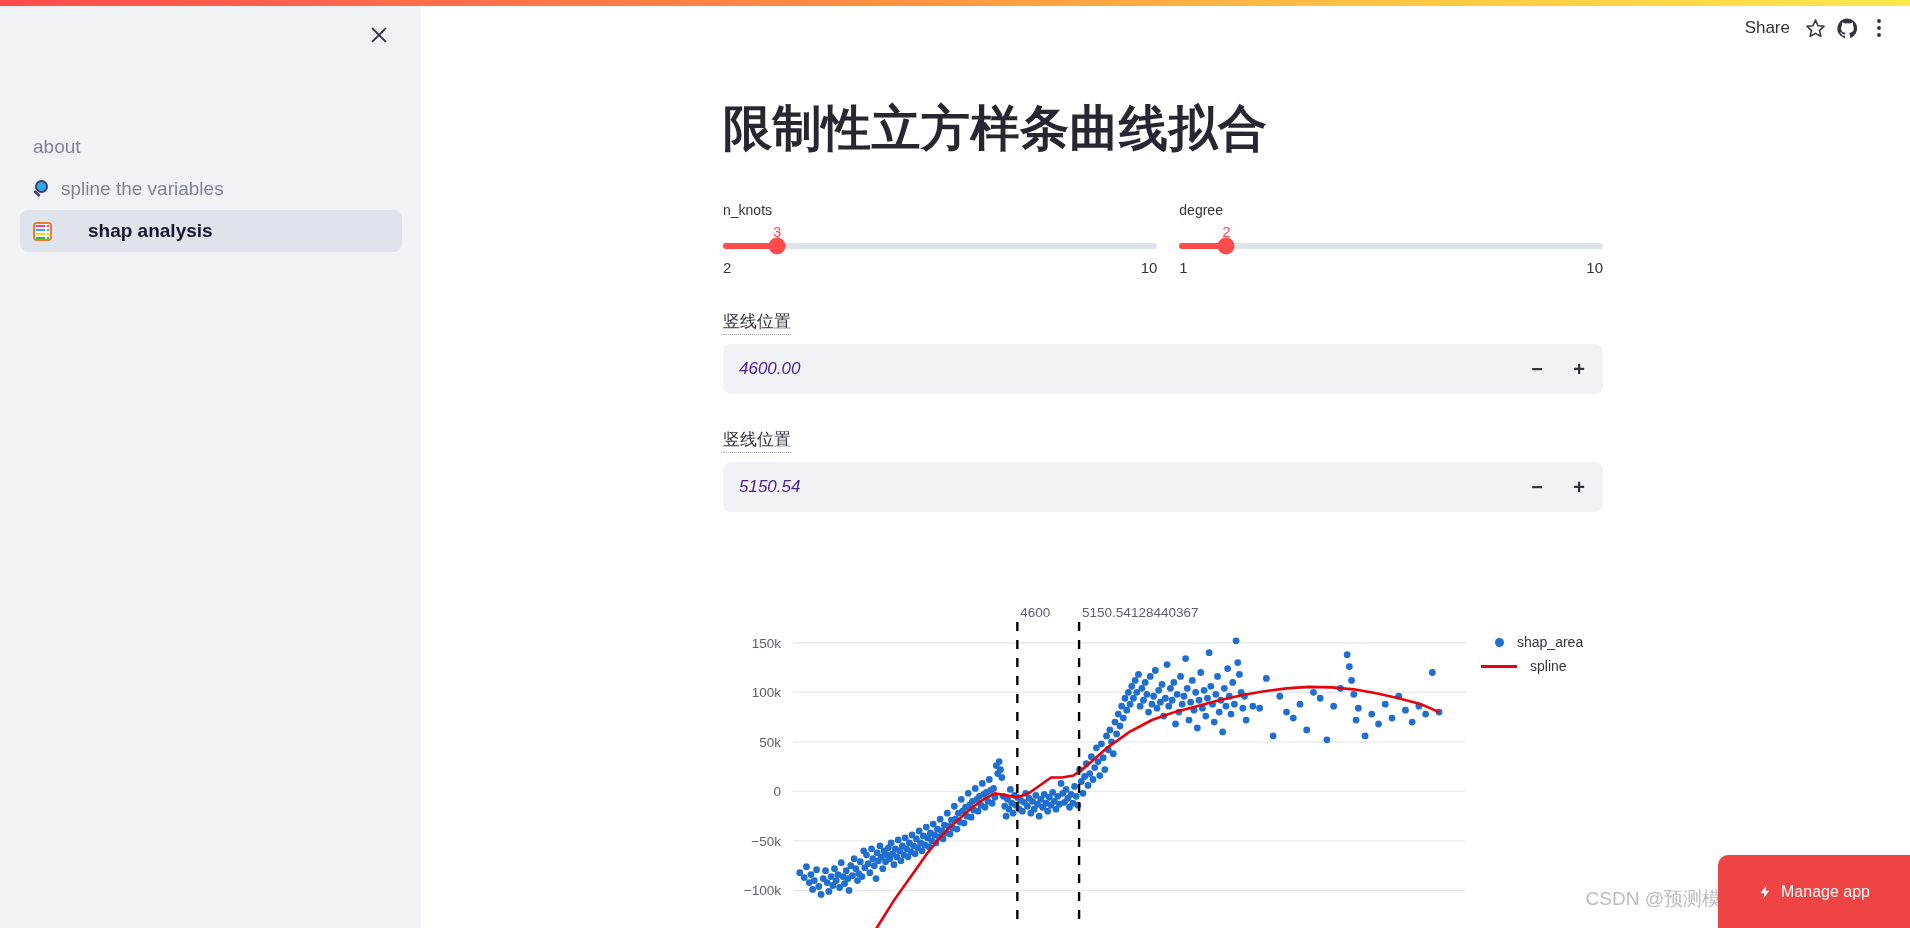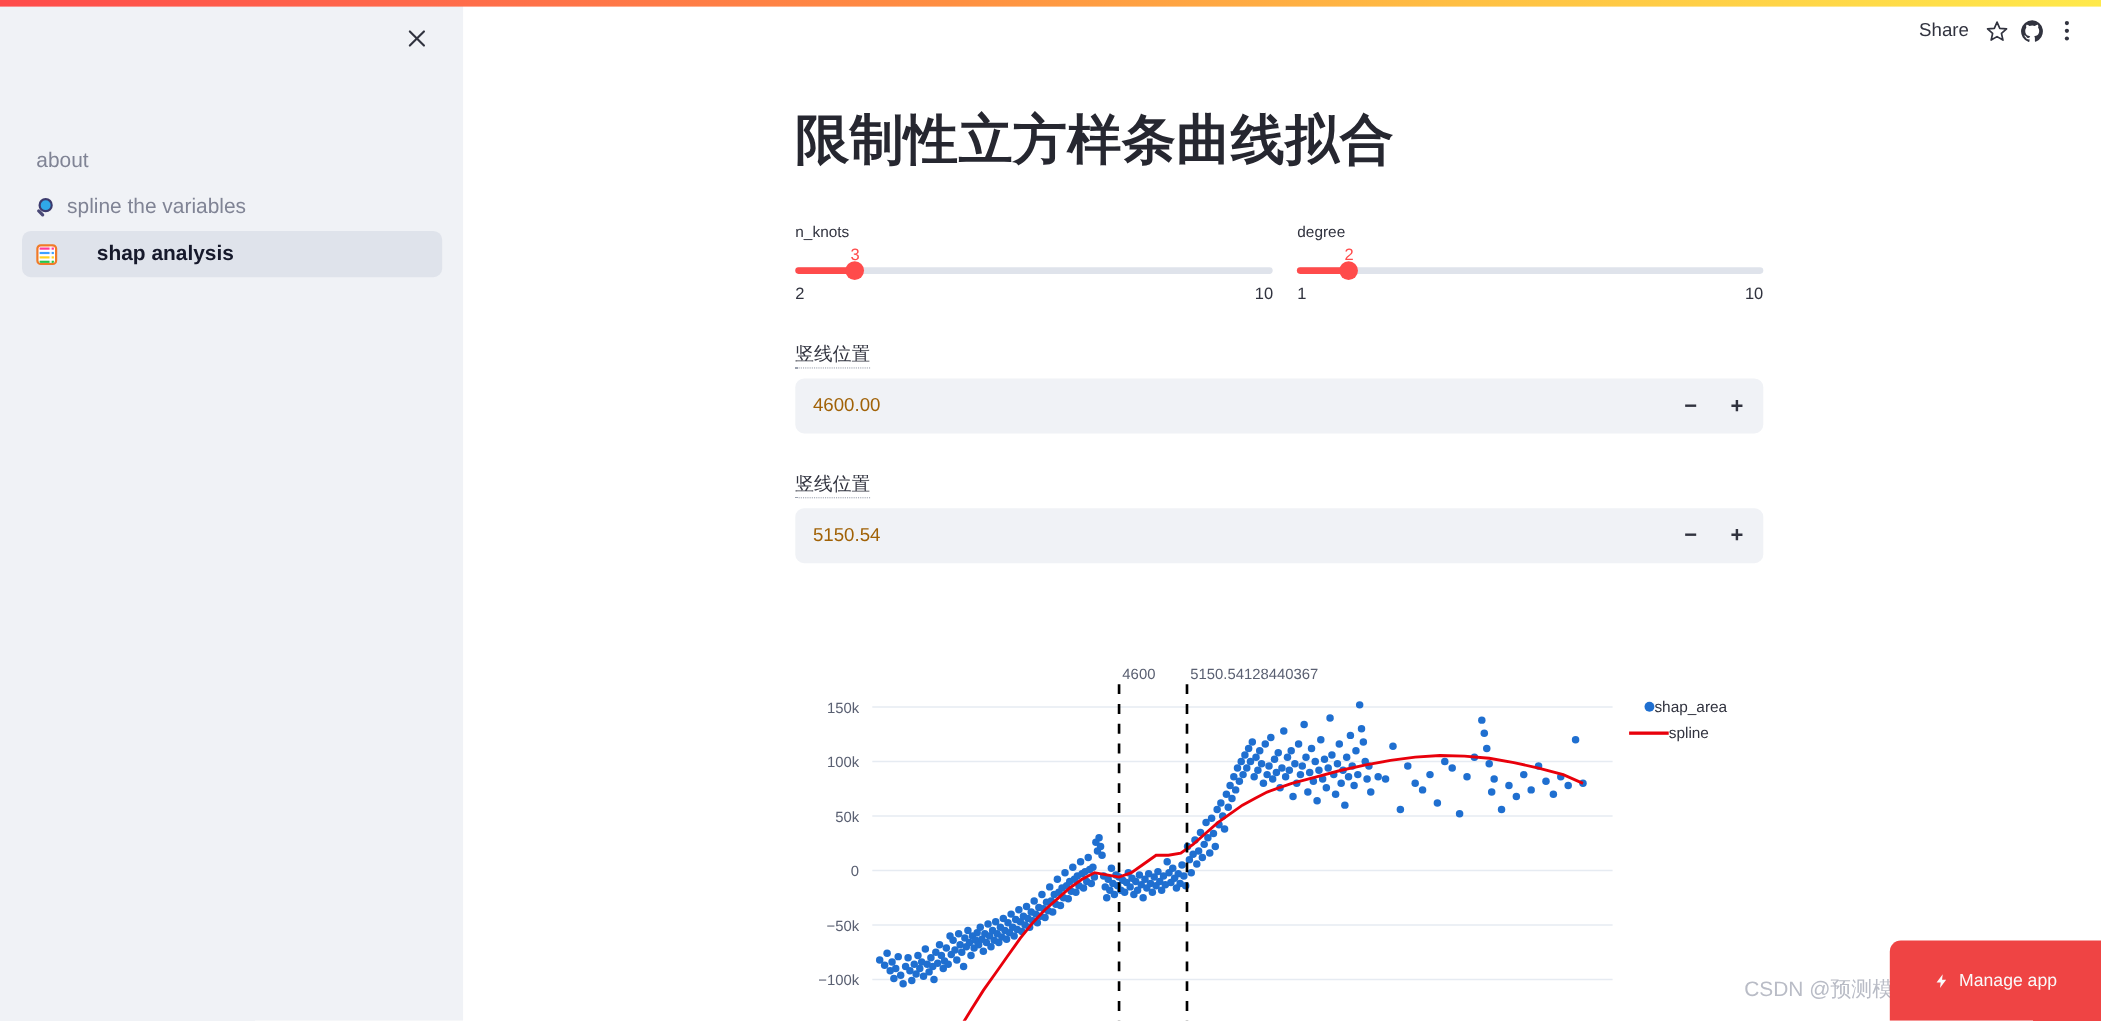--- a/index.html
+++ b/index.html
@@ -158,21 +158,21 @@
     margin-bottom: 9px;
   }
   .num-input {
     position: relative;
     width: 880px; height: 50px;
     background: #f0f2f6;
     border-radius: 8px;
     display: flex; align-items: center;
   }
   .num-value {
-    padding-left: 16px; font-size: 17px; color: #a16207;
+    padding-left: 16px; font-size: 17px; color: #4c1d95; font-style: italic;
   }
   .num-btns {
     position: absolute; right: 14px; top: 0; bottom: 0;
     display: flex; align-items: center; gap: 22px;
   }
   .num-btn {
     font-size: 20px; color: #31333f; cursor: pointer;
     width: 20px; height: 24px;
     display: flex; align-items: center; justify-content: center;
     font-weight: bold;
@@ -181,21 +181,21 @@
   
   .chart-wrap {
     position: absolute; left: 721px; top: 600px;
     width: 900px; height: 340px;
   }
   .chart-svg { display: block; }
   .legend {
     position: absolute; left: 770px; top: 30px;
     font-size: 14px; color: #31333f;
   }
-  .legend-row { display: flex; align-items: center; gap: 0; height: 24px; }
+  .legend-row { display: flex; align-items: center; gap: 13px; height: 24px; }
   .legend-dot { width: 9px; height: 9px; border-radius: 50%; background: #1f6fd0; margin-left: 4px;}
   .legend-line { width: 36px; height: 3px; background: #e8000b; margin-left: -10px;}
 
   
   .watermark {
     position: absolute; right: 18px; bottom: 16px;
     font-size: 19px; color: #b9bcc6;
     white-space: nowrap; z-index: 35;
   }
   .manage-app {

